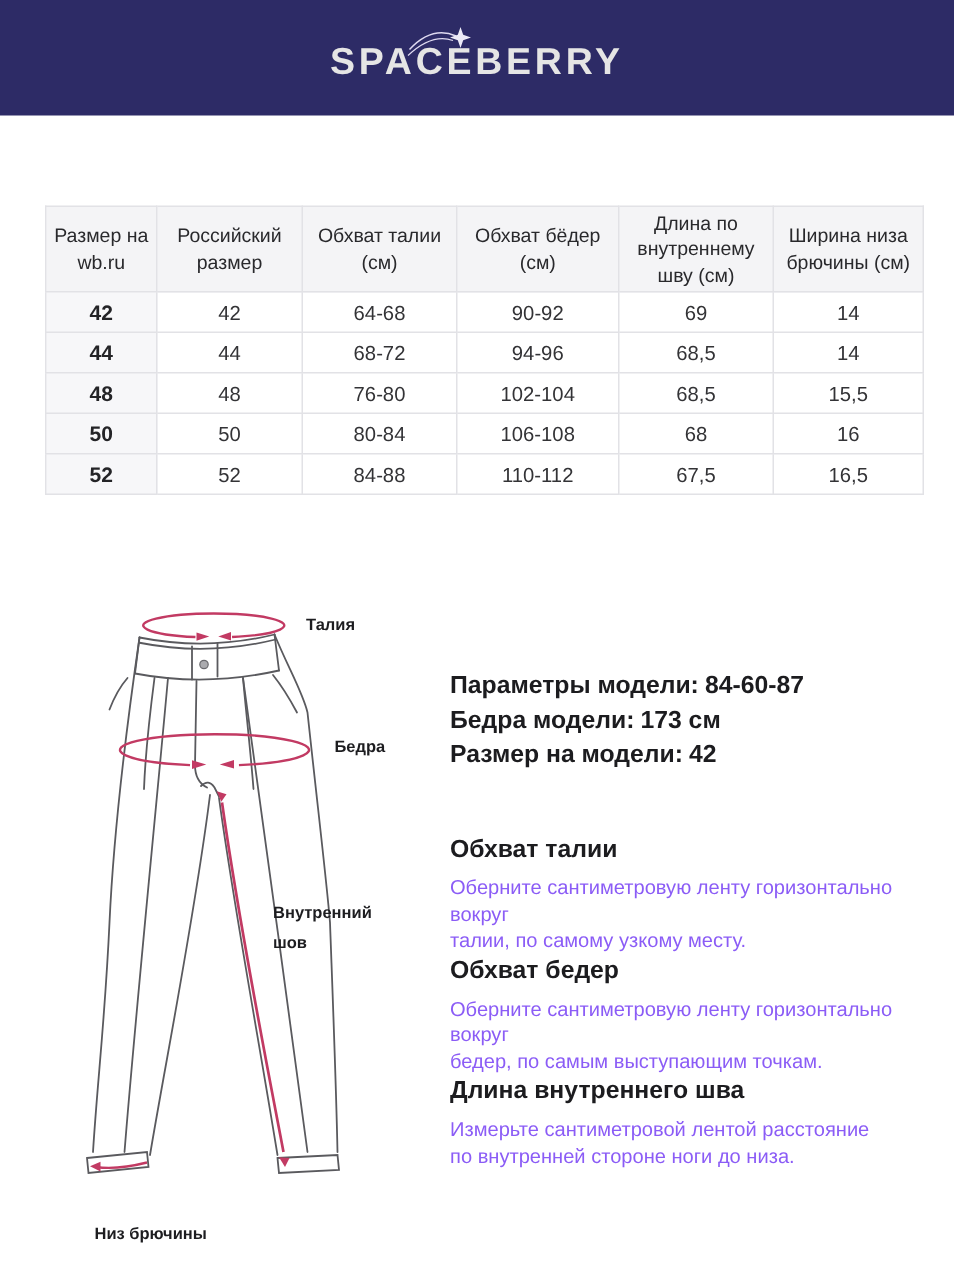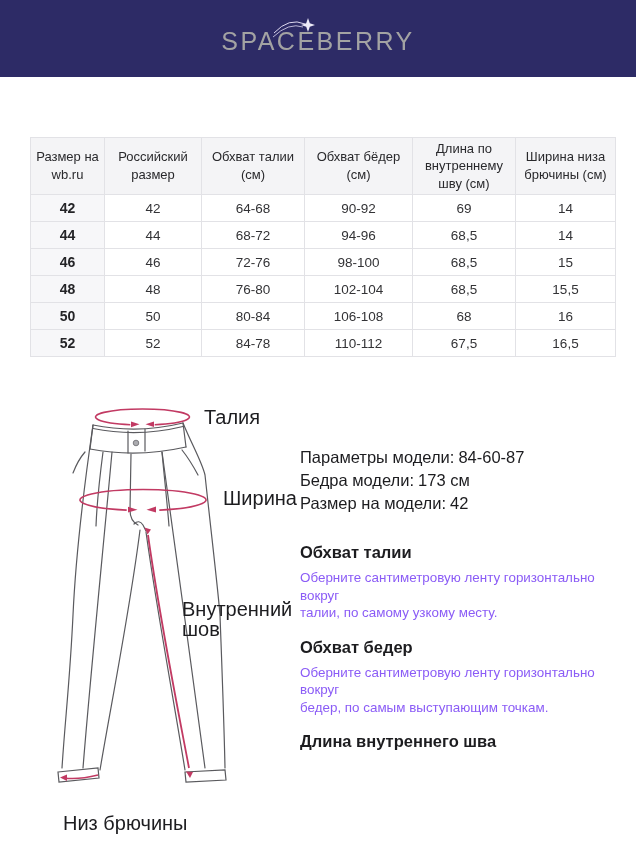--- a/index.html
+++ b/index.html
@@ -7,21 +7,21 @@
     position:relative;width:636px;height:848px;overflow:hidden;background:#ffffff;
     font-family:"Liberation Sans","DejaVu Sans",sans-serif;
   }
   
   .brand-band{
     position:absolute;left:0;top:0;width:636px;height:77px;
     background:#2d2b66;display:flex;align-items:center;justify-content:center;
   }
   .logo{position:relative;display:inline-block;margin-top:6px;}
   .logo-text{
-    color:#a3a3a3;font-size:25px;font-weight:400;letter-spacing:2.5px;
+    color:#e5e5e5;font-size:25px;font-weight:700;letter-spacing:2.5px;
     font-family:"Liberation Sans","DejaVu Sans",sans-serif;
   }
   .comet{position:absolute;left:50px;top:-14px;}
   
   .size-table{
     position:absolute;left:30px;top:137px;width:585px;
     border-collapse:collapse;table-layout:fixed;
   }
   .size-table th,.size-table td{
     border:1px solid #e2e2e6;text-align:center;vertical-align:middle;padding:0 4px;
@@ -29,35 +29,35 @@
   .size-table th{
     background:#f4f4f6;height:56px;font-weight:400;font-size:13px;
     color:#29292c;line-height:1.35;
   }
   .size-table td{height:26px;font-size:13.5px;color:#333336;font-weight:400;}
   .size-table td.first{background:#f7f7f9;font-weight:700;font-size:14px;color:#242427;}
   col.c1{width:74px;}col.c2{width:97px;}col.c3{width:103px;}
   col.c4{width:108px;}col.c5{width:103px;}col.c6{width:100px;}
   
   .diagram-label{
-    position:absolute;font-size:20px;font-weight:400;color:#1d1d20;
+    position:absolute;font-size:11px;font-weight:700;color:#1d1d20;
     line-height:20px;white-space:pre-line;
   }
   .lbl-waist{left:204px;top:407px;}
   .lbl-hips{left:223px;top:488px;}
   .lbl-inseam{left:182px;top:599px;}
   .lbl-hem{left:63px;top:813px;}
   .pants-svg{position:absolute;left:40px;top:390px;}
   
   .info{position:absolute;left:300px;top:446px;width:318px;}
   .model-line{font-size:16.5px;line-height:23px;color:#1c1c1f;}
-  .model-line .lbl{font-weight:400;}
-  .model-line .val{font-weight:400;margin-left:4px;}
-  .guide-section{margin-top:16px;}
-  .guide-section.firstsec{margin-top:28px;}
+  .model-line .lbl{font-weight:700;}
+  .model-line .val{font-weight:700;margin-left:4px;}
+  .guide-section{margin-top:2px;}
+  .guide-section.firstsec{margin-top:42px;}
   .guide-title{font-size:16.5px;font-weight:700;color:#1c1c1f;margin:0 0 7px 0;}
   .guide-text{
     font-size:13.4px;line-height:17.5px;color:#8b5cf6;margin:0;white-space:pre-line;
   }
 </style>
 </head>
 <body>
 
 <div class="page">
 
@@ -102,47 +102,39 @@
       </tr>
       <tr>
         <td class="first">44</td>
         <td>44</td>
         <td>68-72</td>
         <td>94-96</td>
         <td>68,5</td>
         <td>14</td>
       </tr>
       <tr>
-        <td class="first">46</td>
-        <td>46</td>
-        <td>72-76</td>
-        <td>98-100</td>
-        <td>68,5</td>
-        <td>15</td>
-      </tr>
-      <tr>
         <td class="first">48</td>
         <td>48</td>
         <td>76-80</td>
         <td>102-104</td>
         <td>68,5</td>
         <td>15,5</td>
       </tr>
       <tr>
         <td class="first">50</td>
         <td>50</td>
         <td>80-84</td>
         <td>106-108</td>
         <td>68</td>
         <td>16</td>
       </tr>
       <tr>
         <td class="first">52</td>
         <td>52</td>
-        <td>84-78</td>
+        <td>84-88</td>
         <td>110-112</td>
         <td>67,5</td>
         <td>16,5</td>
       </tr>
     </tbody>
   </table>
 
   <svg class="pants-svg" width="200" height="408" viewBox="0 0 200 408">
     <g stroke="#5a5a5e" stroke-width="1.2" fill="none" stroke-linecap="round">
 
@@ -190,21 +182,21 @@
       <polygon points="104.5,137.5 111,139.5 107.5,144.5" fill="#c23a63"></polygon>
       <polygon points="150,388 146,381.5 153,382" fill="#c23a63"></polygon>
     </g>
     <g>
       <path d="M58 385 Q 38 390 24 388" fill="none" stroke="#c23a63" stroke-width="1.6"></path>
       <polygon points="20,387.5 27,384.5 27,391" fill="#c23a63"></polygon>
     </g>
   </svg>
 
   <div class="diagram-label lbl-waist">Талия</div>
-  <div class="diagram-label lbl-hips">Ширина</div>
+  <div class="diagram-label lbl-hips">Бедра</div>
   <div class="diagram-label lbl-inseam">Внутренний
 шов</div>
   <div class="diagram-label lbl-hem">Низ брючины</div>
 
   <div class="info">
     <div class="model-line">
       <span class="lbl">Параметры модели:</span><span class="val">84-60-87</span>
     </div>
     <div class="model-line">
       <span class="lbl">Бедра модели:</span><span class="val">173 см</span>
@@ -218,16 +210,18 @@
       <p class="guide-text">Оберните сантиметровую ленту горизонтально вокруг
 талии, по самому узкому месту.</p>
     </div>
     <div class="guide-section">
       <p class="guide-title">Обхват бедер</p>
       <p class="guide-text">Оберните сантиметровую ленту горизонтально вокруг
 бедер, по самым выступающим точкам.</p>
     </div>
     <div class="guide-section">
       <p class="guide-title">Длина внутреннего шва</p>
+      <p class="guide-text">Измерьте сантиметровой лентой расстояние
+по внутренней стороне ноги до низа.</p>
     </div>
   </div>
 
 </div>
 
 </body></html>

